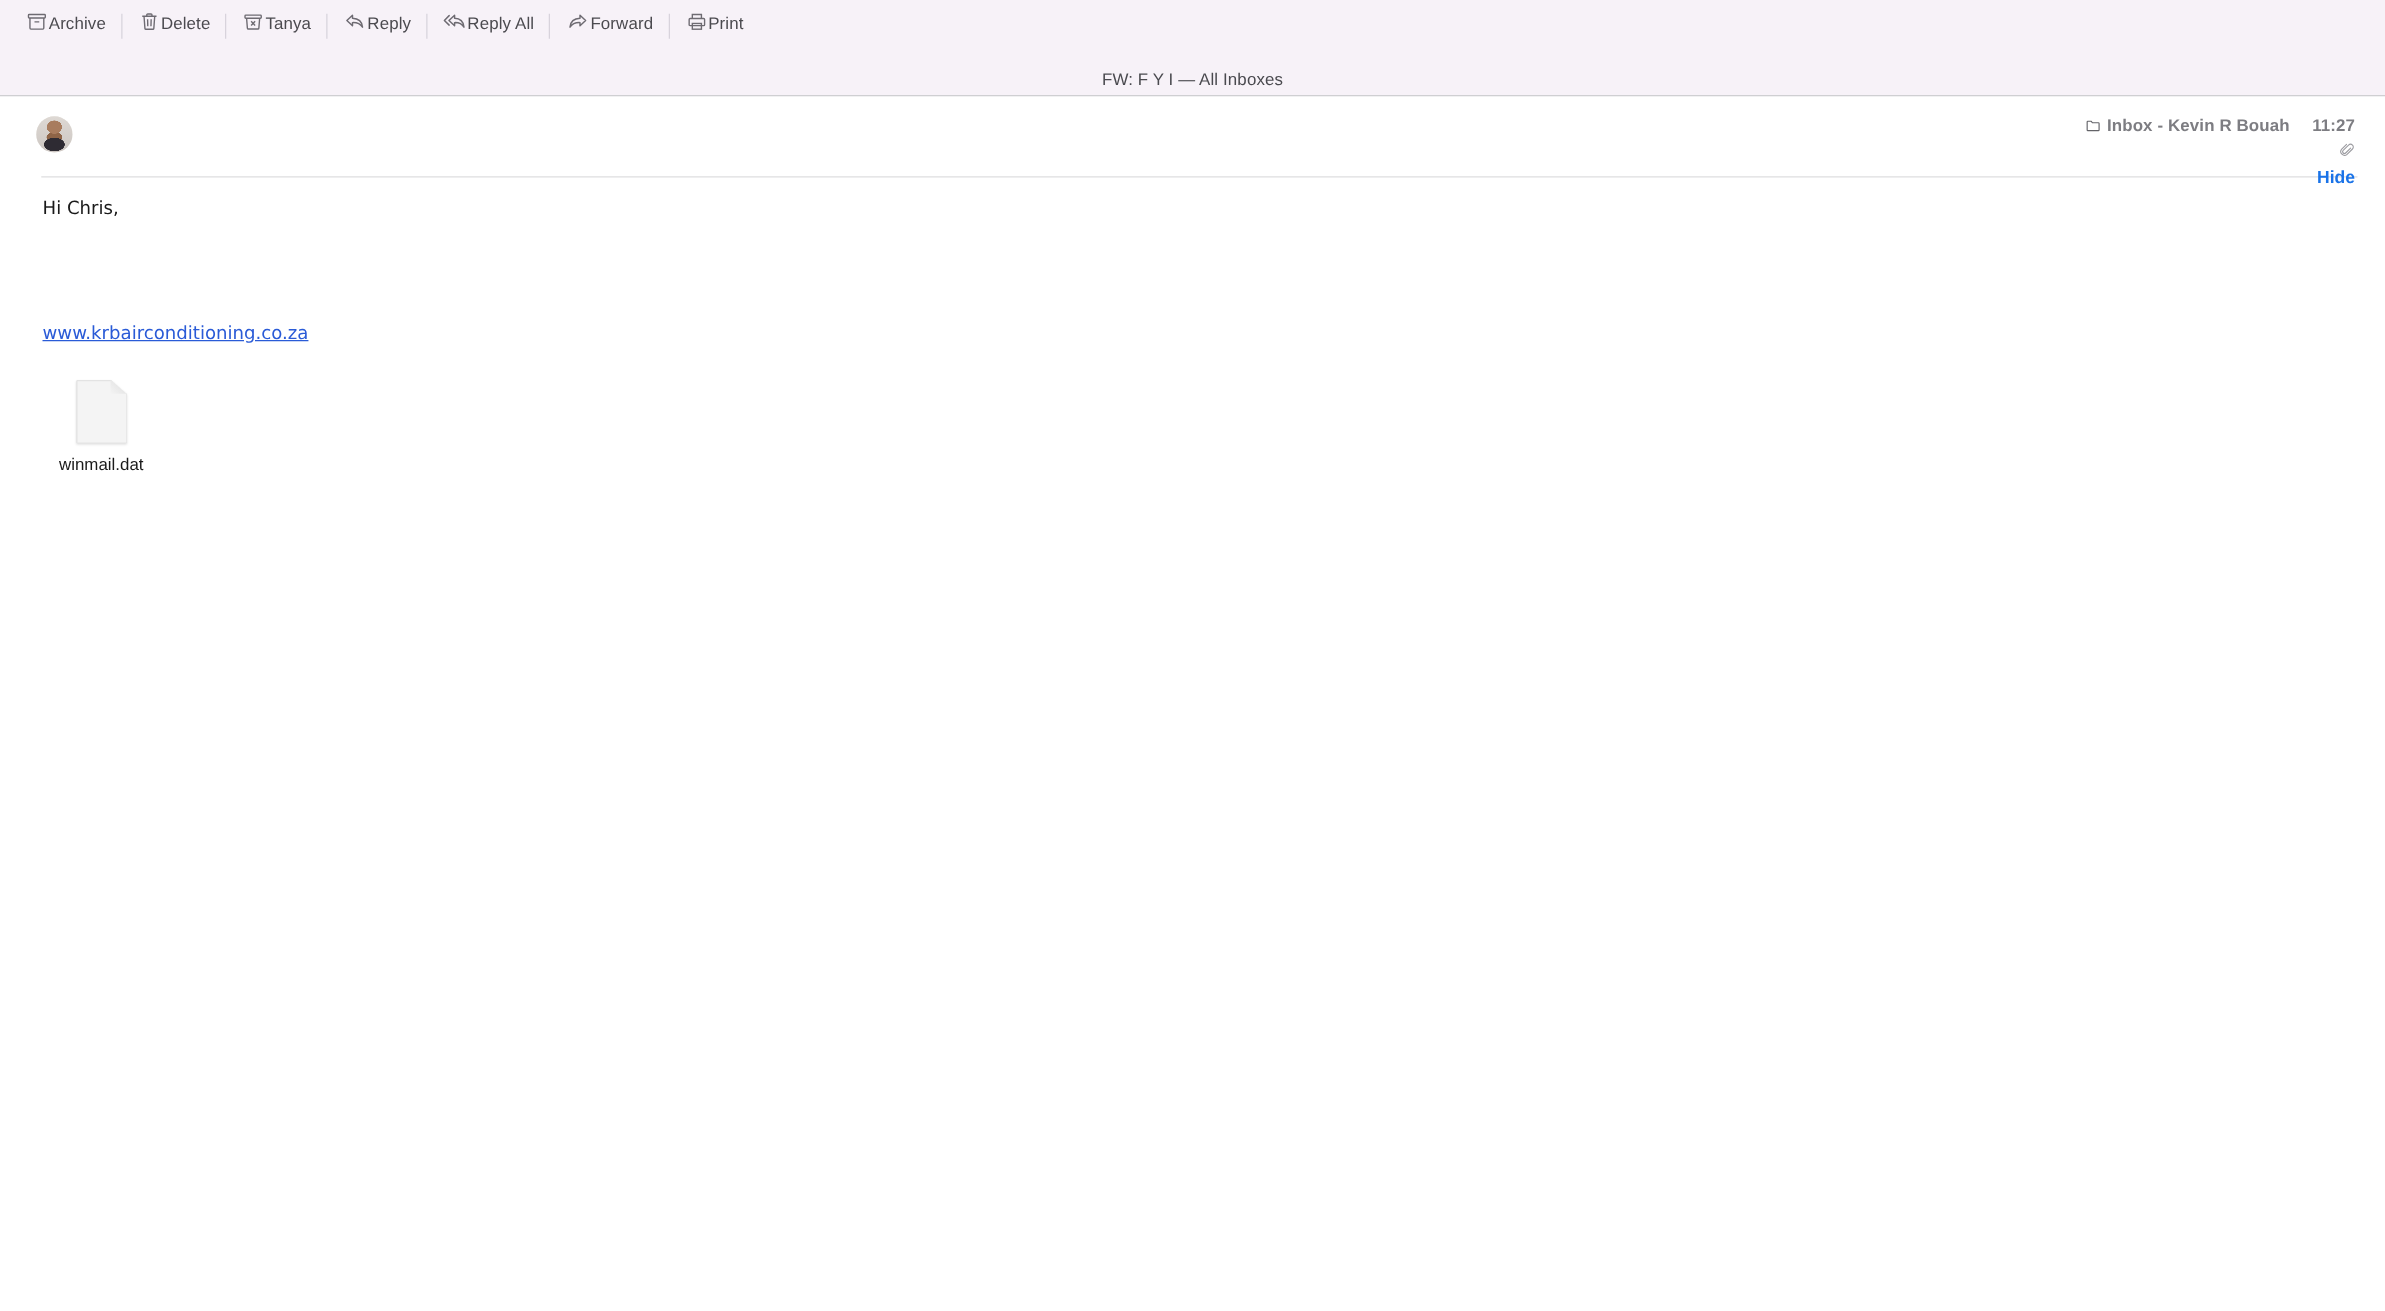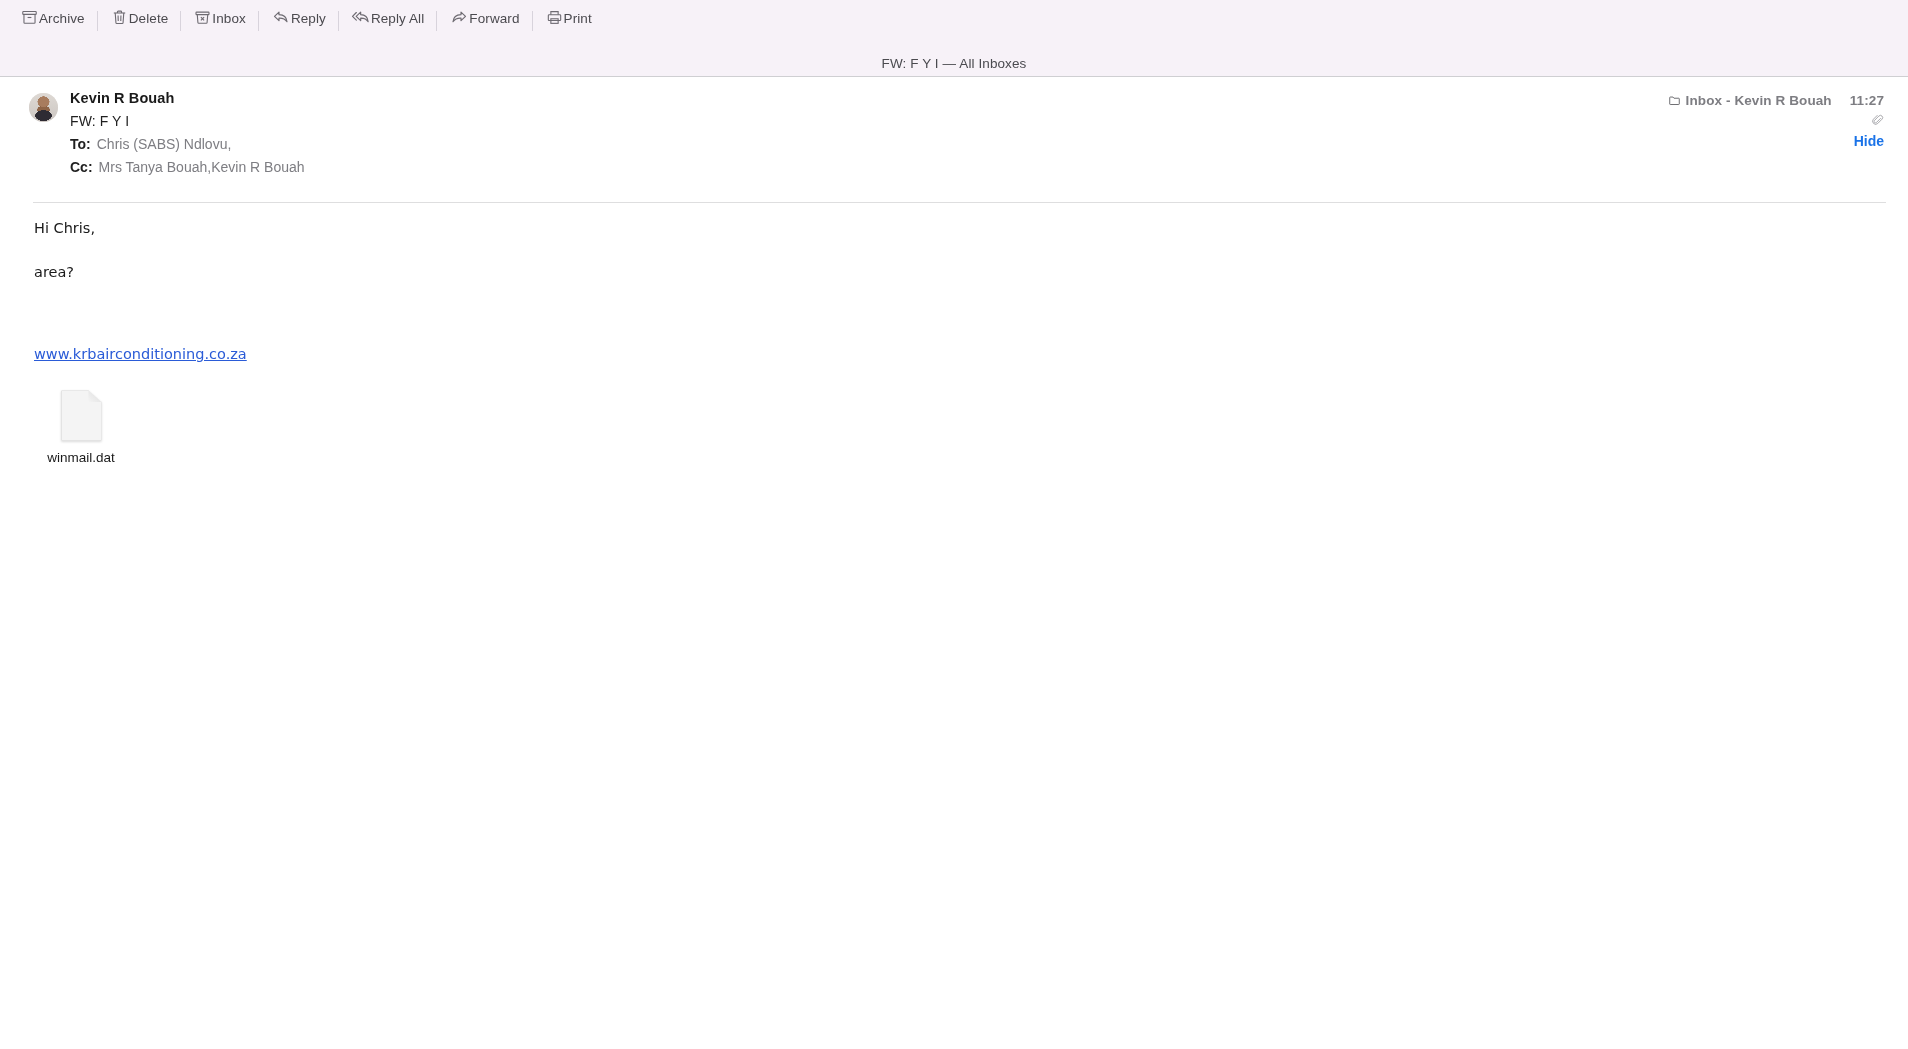--- a/index.html
+++ b/index.html
@@ -278,21 +278,21 @@
 
     <div class="tb-item">
       <span class="tb-icon">
         <svg width="19" height="19" viewBox="0 0 24 24" fill="none" stroke="currentColor" stroke-width="1.4">
           <rect x="3.8" y="5.2" width="16.4" height="3.2" rx="0.8"></rect>
           <path d="M5.4 8.4l.8 9.9a1 1 0 0 0 1 .9h9.6a1 1 0 0 0 1-.9l.8-9.9"></path>
           <line x1="10" y1="11.4" x2="14" y2="15.6"></line>
           <line x1="14" y1="11.4" x2="10" y2="15.6"></line>
         </svg>
       </span>
-      <span class="tb-label">Inbox</span>
+      <span class="tb-label">Tanya</span>
     </div>
 
     <div class="tb-sep"></div>
 
     <div class="tb-item">
       <span class="tb-icon">
         <svg width="20" height="20" viewBox="0 0 24 24" fill="none" stroke="currentColor" stroke-width="1.4" stroke-linejoin="round" stroke-linecap="round">
           <path d="M9.6 6.2L4.2 11.3l5.4 5.1v-3.1c4.6-.2 7.6 1.3 9.6 4.4-.5-5.4-3.9-8.3-9.6-8.5z"></path>
         </svg>
       </span>
@@ -342,32 +342,20 @@
 
 <div class="message">
 
   <div class="msg-header">
     <div class="hdr-row">
 
       <div class="avatar">
         <div class="avatar-photo"></div>
       </div>
 
-      <div class="hdr-text">
-        <div class="sender-name">Kevin R Bouah</div>
-        <div class="subject-line">FW: F Y I</div>
-
-        <div class="recip-row">
-          <span class="recip-label">To:</span><span class="recip-value">Chris (SABS) Ndlovu,</span>
-        </div>
-
-        <div class="recip-row">
-          <span class="recip-label">Cc:</span><span class="recip-value">Mrs Tanya Bouah,</span><span class="gap"></span><span class="recip-value">Kevin R Bouah</span>
-        </div>
-      </div>
     </div>
 
     <div class="hdr-meta">
       <div class="meta-top">
         <span class="meta-folder">
           <span>
             <svg width="13" height="13" viewBox="0 0 24 24" fill="none" stroke="currentColor" stroke-width="1.7">
               <path d="M3.2 6.6a1 1 0 0 1 1-1h5l1.8 2.2h8.8a1 1 0 0 1 1 1v9.6a1 1 0 0 1-1 1H4.2a1 1 0 0 1-1-1z"></path>
             </svg>
           </span>
@@ -384,21 +372,20 @@
       </div>
       <div class="meta-hide">Hide</div>
     </div>
 
     <div class="hdr-divider"></div>
   </div>
 
   <div class="msg-body">
     <div class="body-p">Hi Chris,</div>
     <div class="body-spacer"></div>
-    <div class="body-p">area?</div>
     <div class="body-gap-large"></div>
     <a class="body-link" href="#">www.krbairconditioning.co.za</a>
   </div>
 
   <div class="attachments">
     <div class="attachment">
       <div class="file-icon">
         <div class="page"></div>
         <div class="fold"></div>
       </div>

